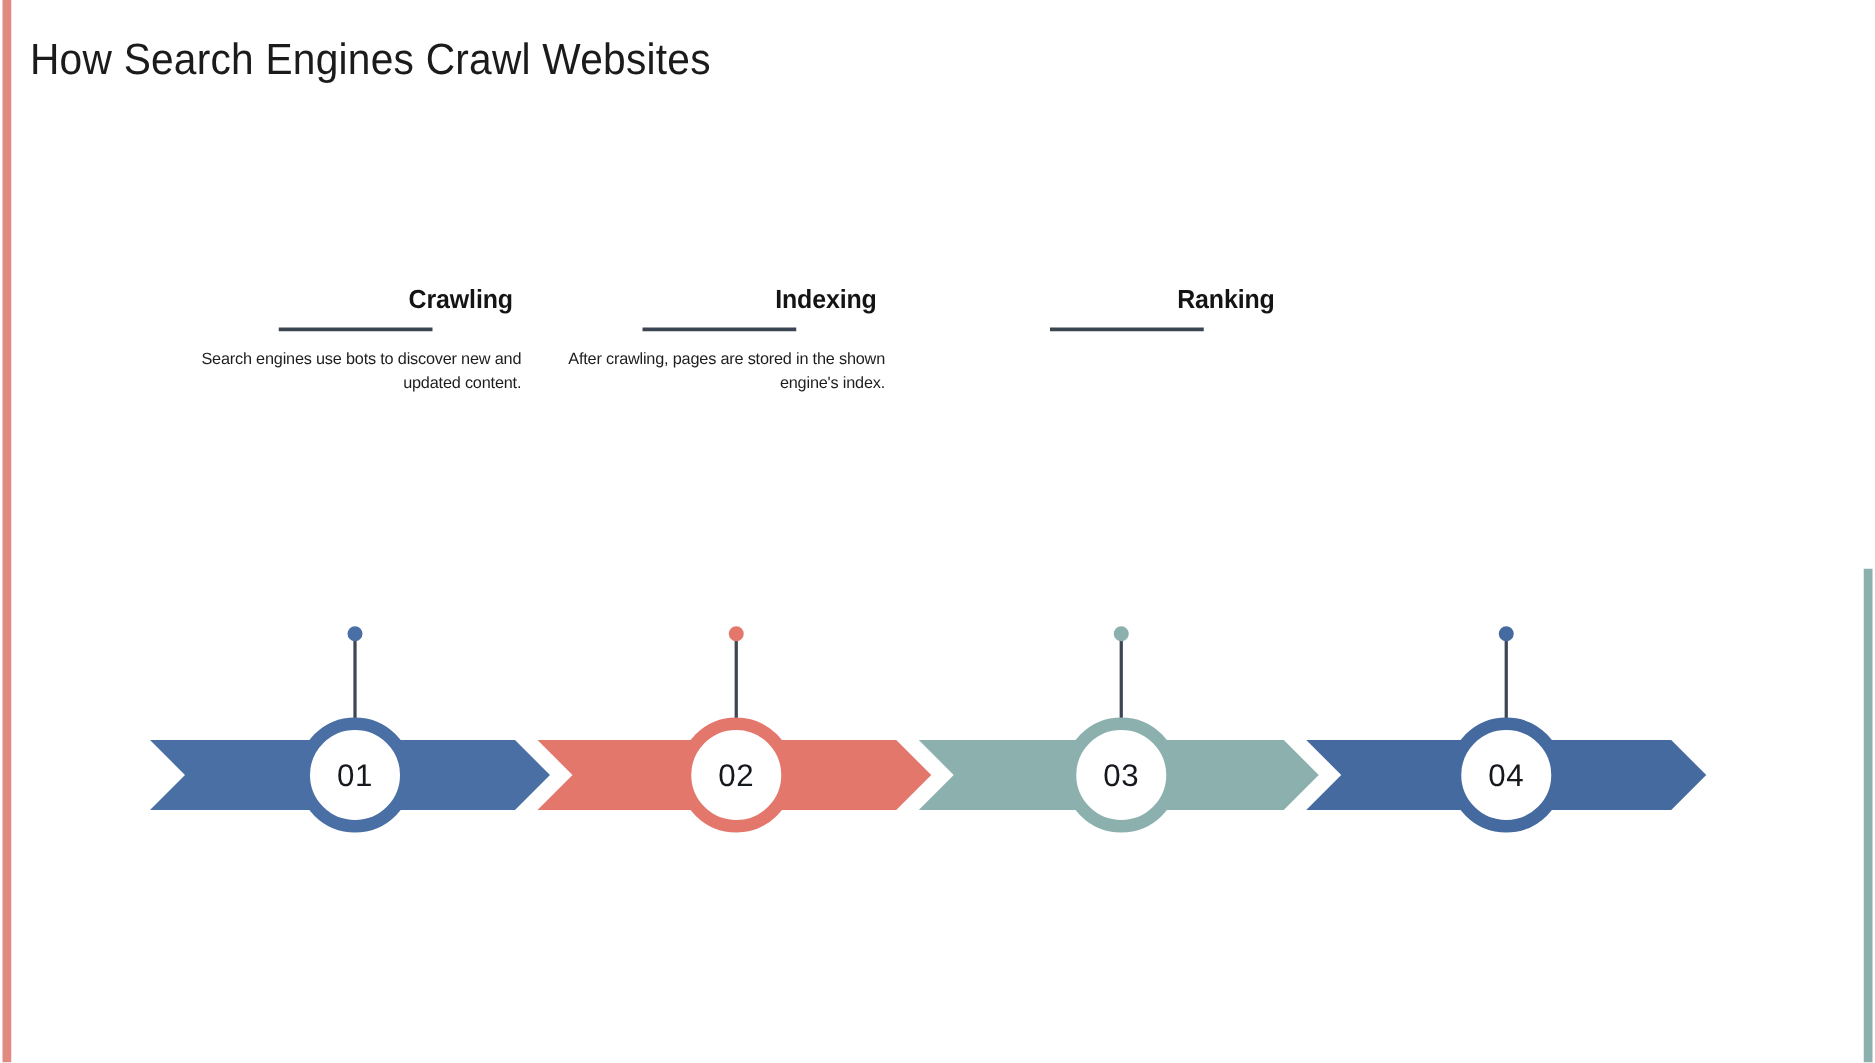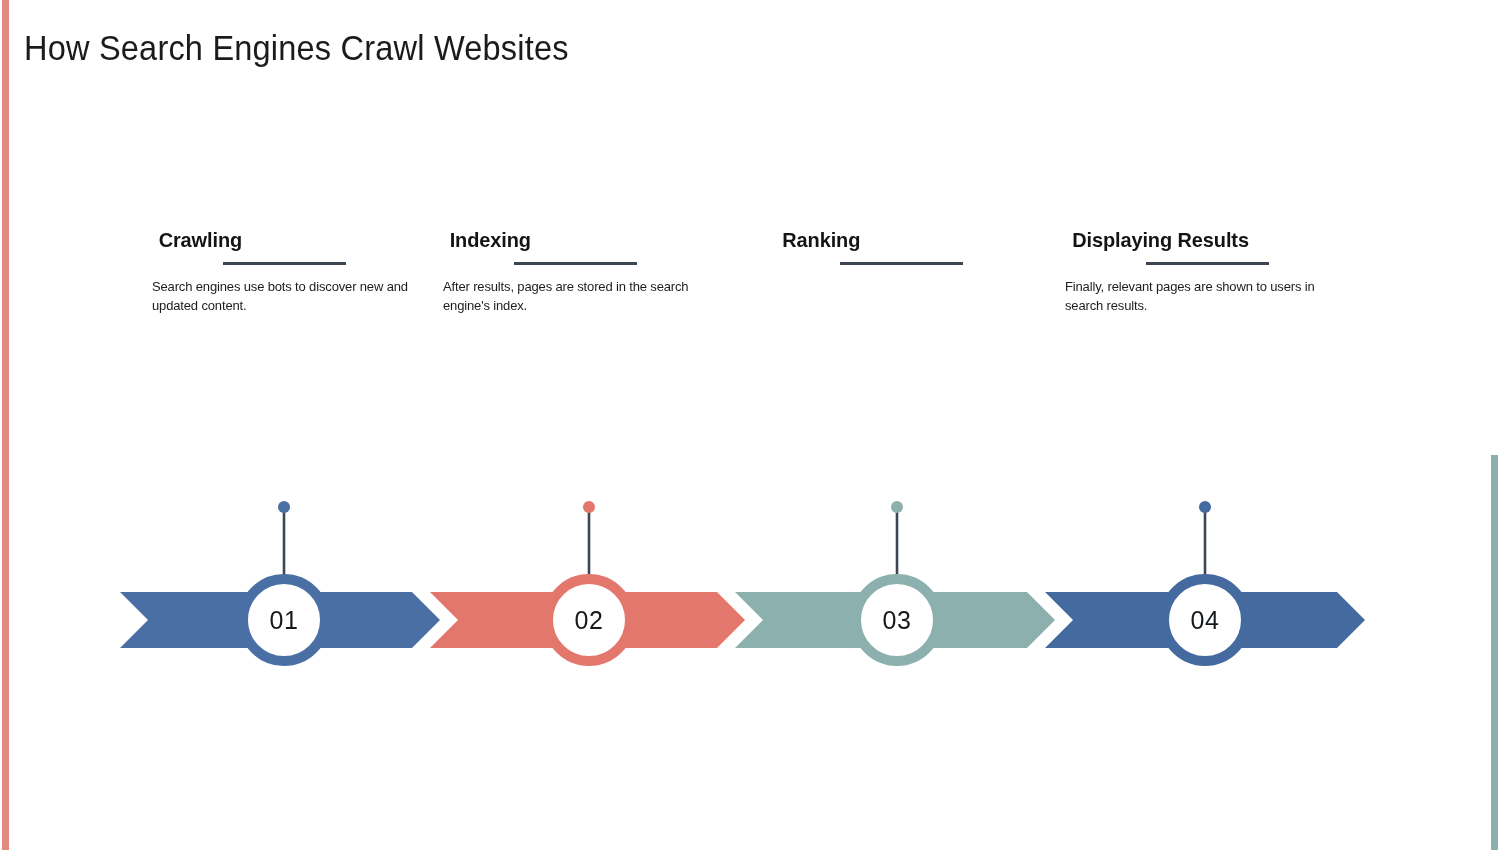--- a/index.html
+++ b/index.html
@@ -51,21 +51,21 @@
   
   .columns {
     position: absolute;
     left: 0;
     top: 228px;
     width: 1500px;
     height: 220px;
   }
   .column {
     position: absolute;
-    text-align: left;
+    text-align: right;
   }
   .col-0 { left: 152px; width: 265px; }
   .col-1 { left: 443px; width: 265px; }
   .col-2 { left: 776px; width: 250px; }
   .col-3 { left: 1065px; width: 285px; }
 
   .col-heading {
     font-size: 21px;
     font-weight: 700;
     color: #141414;
@@ -116,33 +116,28 @@
 
   <div class="column col-0">
     <div class="col-heading">Crawling</div>
     <div class="col-divider" style="background: rgb(60, 70, 82);"></div>
     <div class="col-body">Search engines use bots to discover new and updated content.</div>
   </div>
 
   <div class="column col-1">
     <div class="col-heading">Indexing</div>
     <div class="col-divider" style="background: rgb(60, 70, 82);"></div>
-    <div class="col-body">After results, pages are stored in the search engine's index.</div>
+    <div class="col-body">After crawling, pages are stored in the shown engine's index.</div>
   </div>
 
   <div class="column col-2">
     <div class="col-heading">Ranking</div>
     <div class="col-divider" style="background: rgb(60, 70, 82);"></div>
   </div>
 
-  <div class="column col-3">
-    <div class="col-heading">Displaying Results</div>
-    <div class="col-divider" style="background: rgb(60, 70, 82);"></div>
-    <div class="col-body">Finally, relevant pages are shown to users in search results.</div>
-  </div>
 
 </div>
 
 <div class="timeline">
   <svg width="1500" height="200" viewBox="0 0 1500 200" xmlns="http://www.w3.org/2000/svg">
 
     <g>
       <path d="M120,112 L412,112 L440,140 L412,168 L120,168 L148,140 Z" fill="#4a6fa5"></path>
       <line x1="284" y1="30" x2="284" y2="140" stroke-width="2.6" stroke="#3d4654"></line>
       <circle cx="284" cy="27" r="6" fill="#4a6fa5"></circle>

